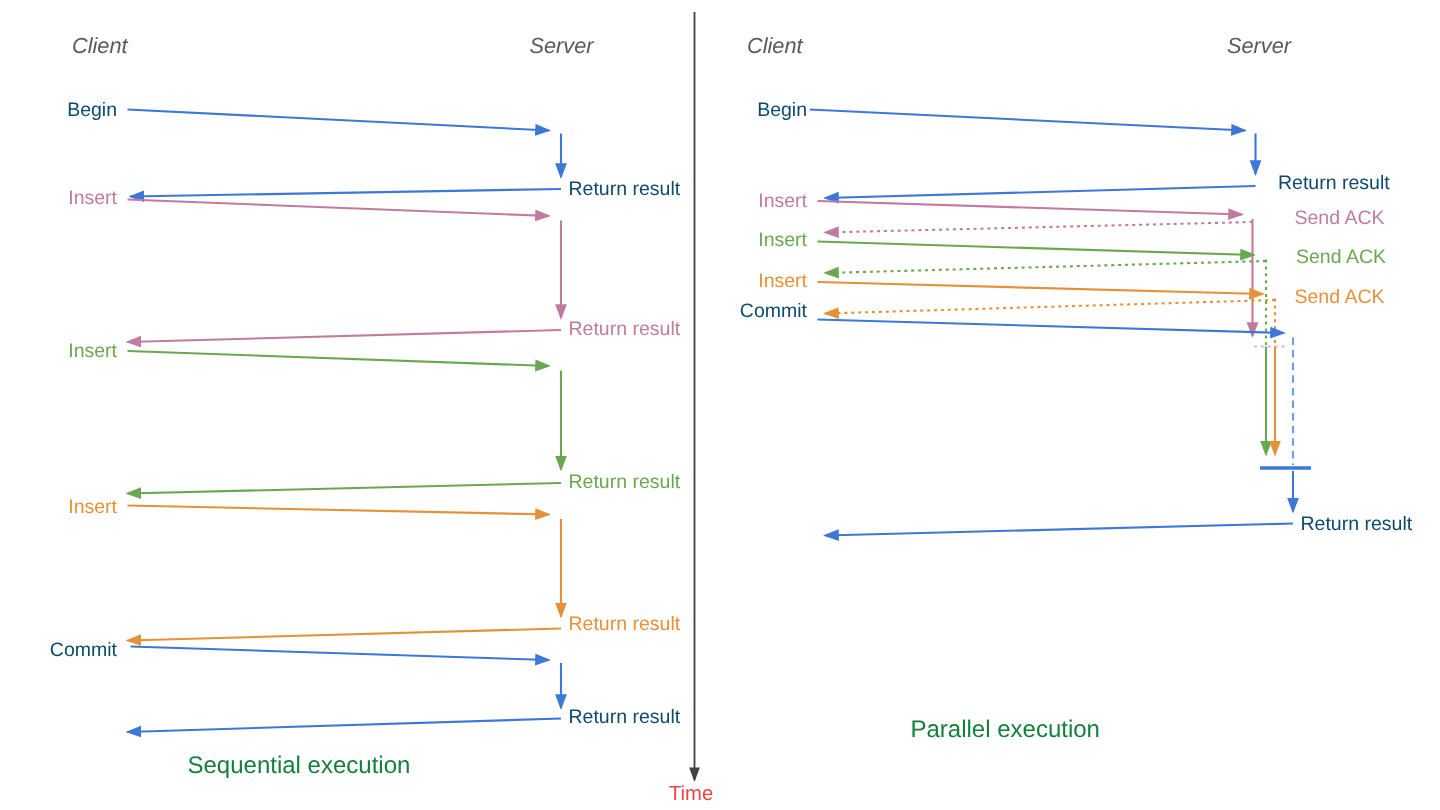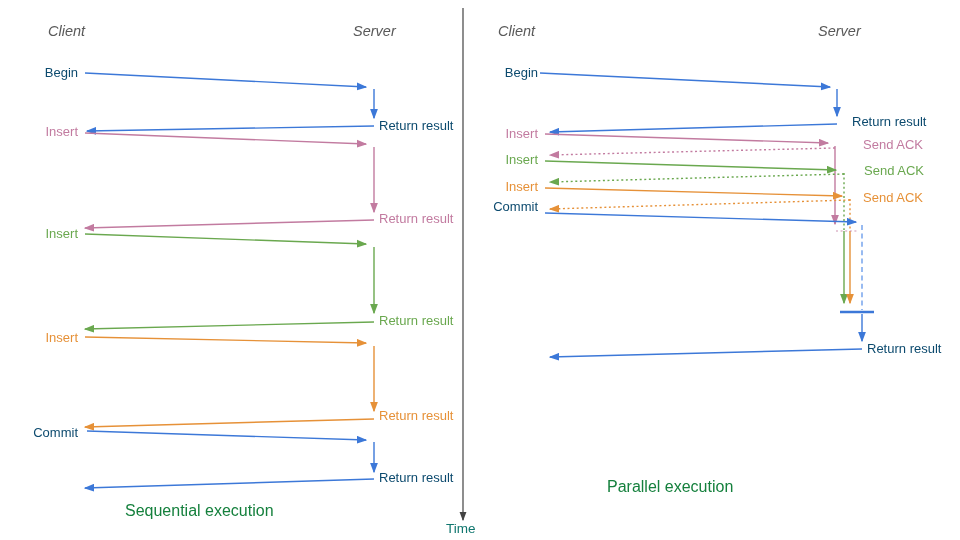--- a/index.html
+++ b/index.html
@@ -8,21 +8,21 @@
   #wires{position:absolute;left:0;top:0;}
   .lbl{position:absolute;font-size:13px;line-height:15px;white-space:nowrap;}
   .hdr{position:absolute;font-size:14.5px;font-style:italic;color:#595959;white-space:nowrap;}
   .cap{position:absolute;font-size:16px;color:#15803d;width:240px;white-space:nowrap;}
   .msg{width:72px;text-align:right;}
   .msgR{width:80px;text-align:right;}
   .blue{color:#0c4a6e;}
   .pink{color:#c27ba0;}
   .green{color:#6aa84f;}
   .orange{color:#e69138;}
-  .timeLbl{position:absolute;font-size:13.5px;color:#0f766e;white-space:nowrap;}
+  .timeLbl{position:absolute;font-size:13.5px;color:#ef4444;white-space:nowrap;}
 </style>
 </head>
 <body>
 
 <div id="canvas">
 
   <svg id="wires" width="960" height="540" viewBox="0 0 960 540">
     <defs>
       <marker id="m-blue" viewBox="0 0 8 6" refX="7" refY="3" markerWidth="7.5" markerHeight="6" orient="auto">
         <path d="M0,0 L8,3 L0,6 z" fill="#3c78d8"></path>

